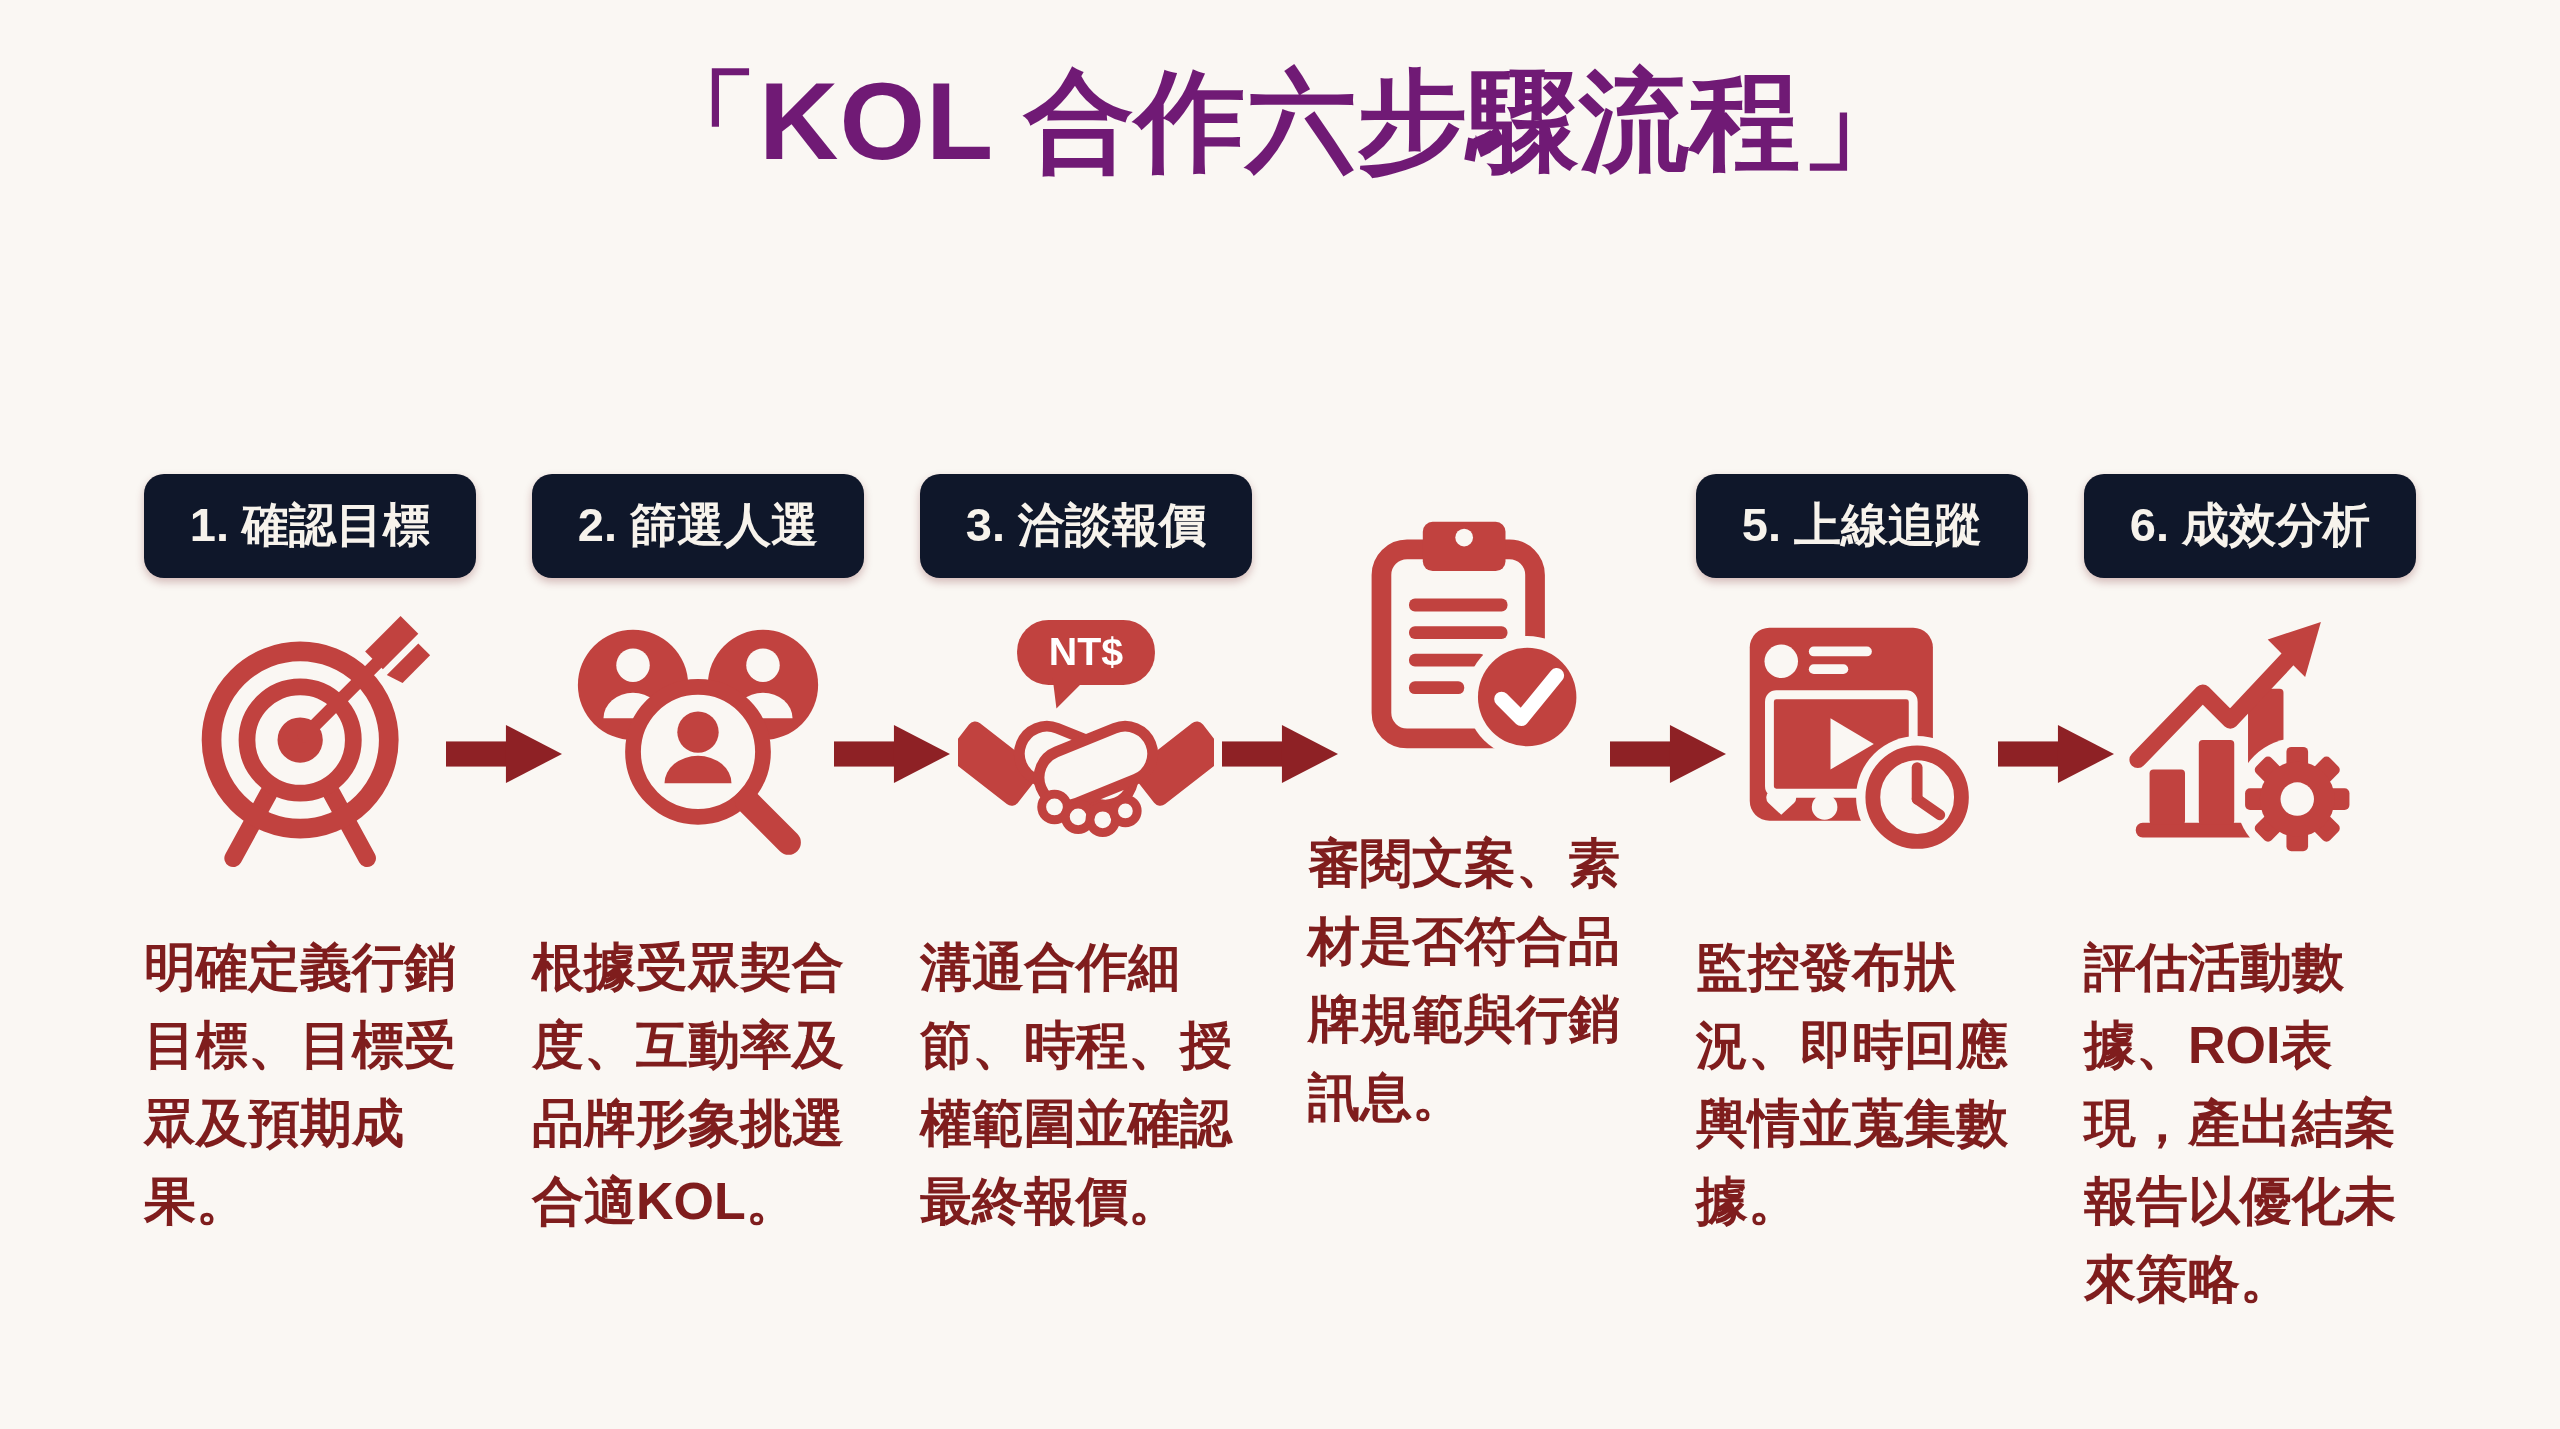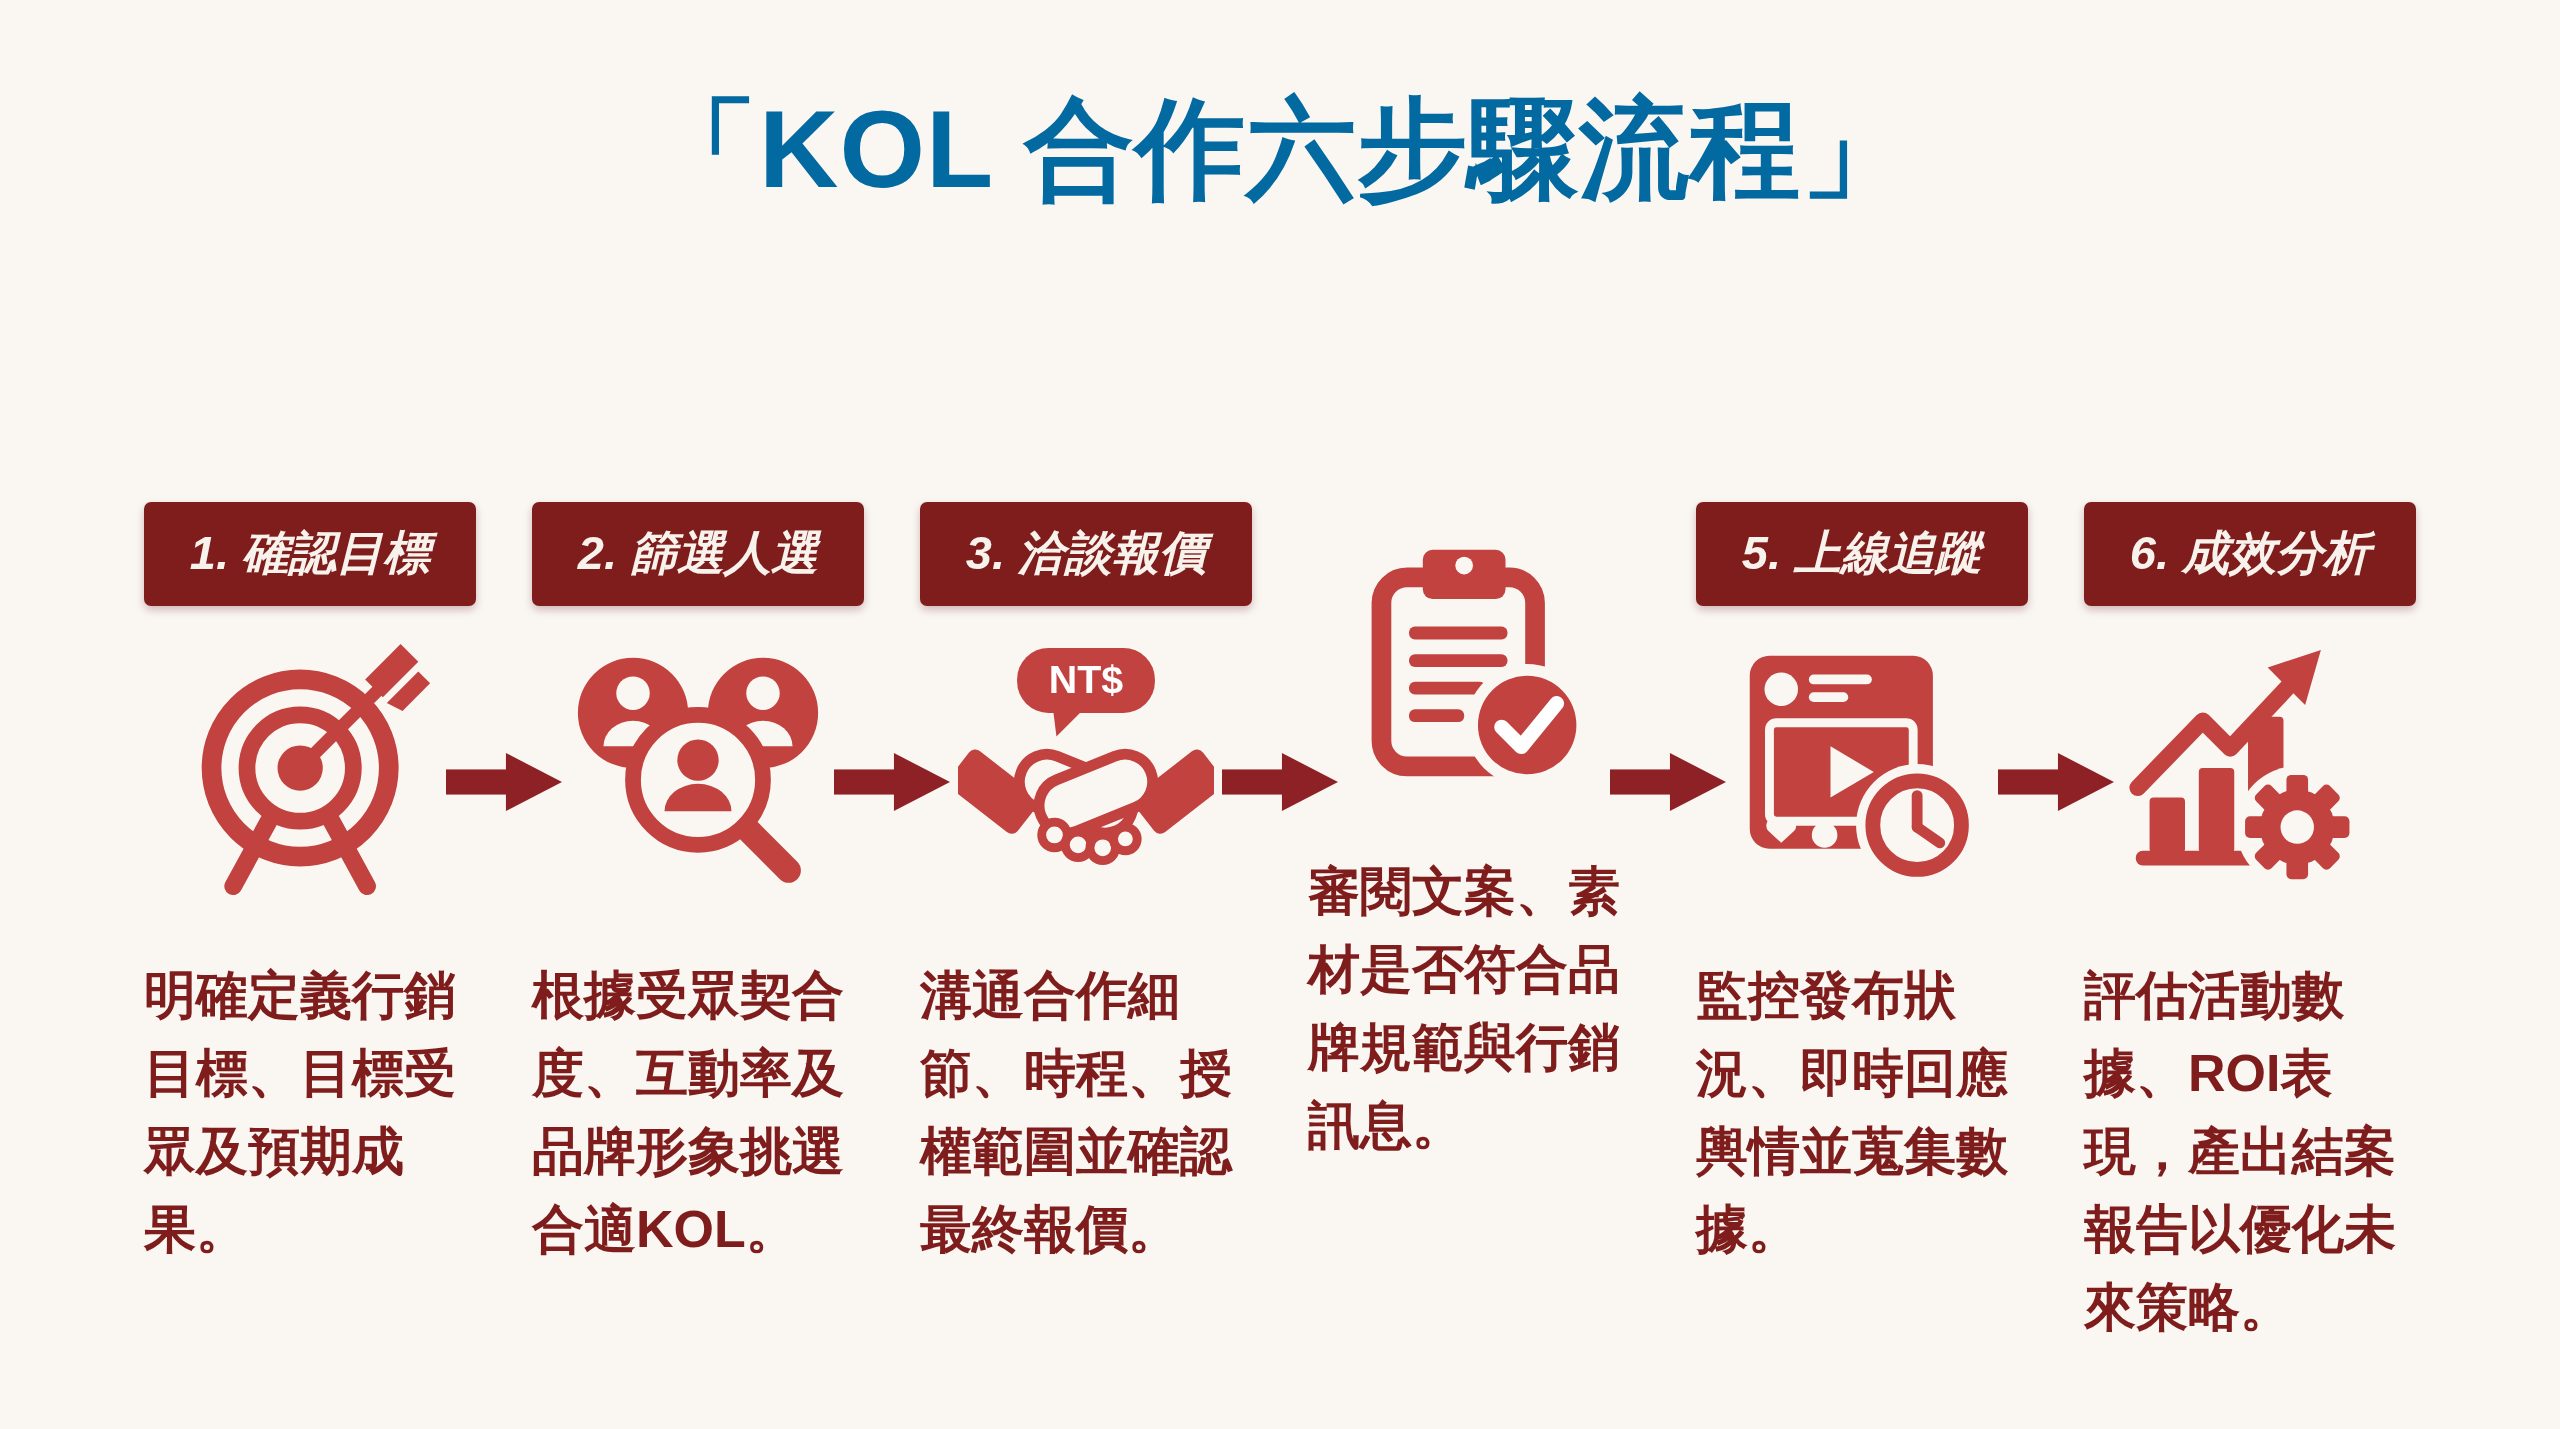--- a/index.html
+++ b/index.html
@@ -4,35 +4,34 @@
 <style>
   html,body{margin:0;padding:0;}
   body{
     width:2560px;height:1429px;overflow:hidden;
     background:#faf7f3;
     font-family:"Liberation Sans","DejaVu Sans",sans-serif;
     -webkit-font-smoothing:antialiased;
   }
   .canvas{position:relative;width:2560px;height:1429px;background:#faf7f3;}
   .title{
-    padding-top:84px;text-align:center;
-    font-size:110px;font-weight:bold;color:#0369a1;
+    padding-top:56px;text-align:center;
+    font-size:110px;font-weight:bold;color:#701a75;
     line-height:1.18;letter-spacing:1px;white-space:nowrap;
   }
   .steps-row{
     margin-top:288px;display:flex;justify-content:center;gap:56px;
   }
   .step{width:332px;position:relative;display:flex;flex-direction:column;}
   .badge{
-    height:104px;background:#7f1d1d;border-radius:7px;
+    height:104px;background:#0f172a;border-radius:20px;
     color:#f7f3ec;font-size:47px;font-weight:bold;
     display:flex;align-items:center;justify-content:center;
     box-shadow:0 4px 8px rgba(110,25,28,0.28);
     white-space:nowrap;
-    font-style:italic;
   }
   .icon-wrap{
     margin-top:36px;height:280px;
     display:flex;align-items:flex-start;justify-content:center;
     color:#c1423f;
   }
   .icon-wrap svg{width:256px;height:256px;}
   .desc{
     margin-top:34px;font-size:52px;font-weight:bold;color:#7f1d1d;
     line-height:1.5;text-align:left;

